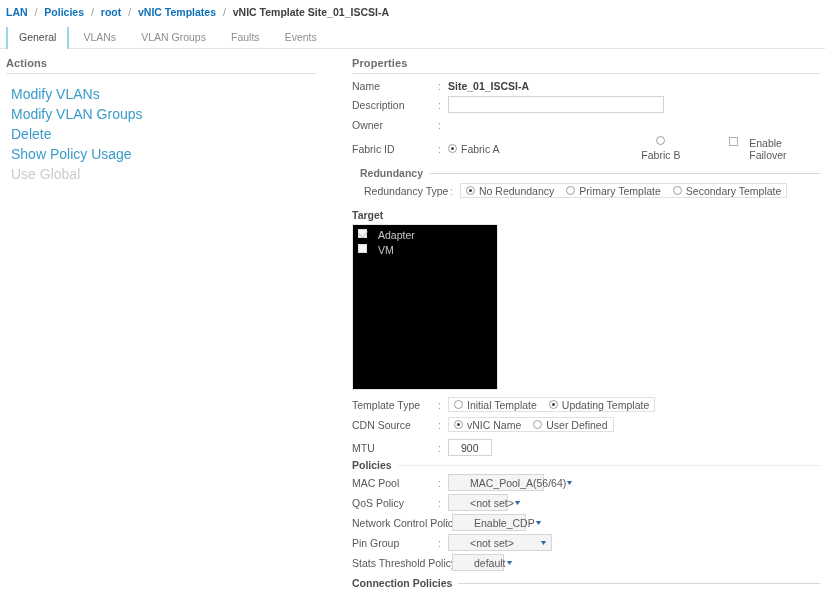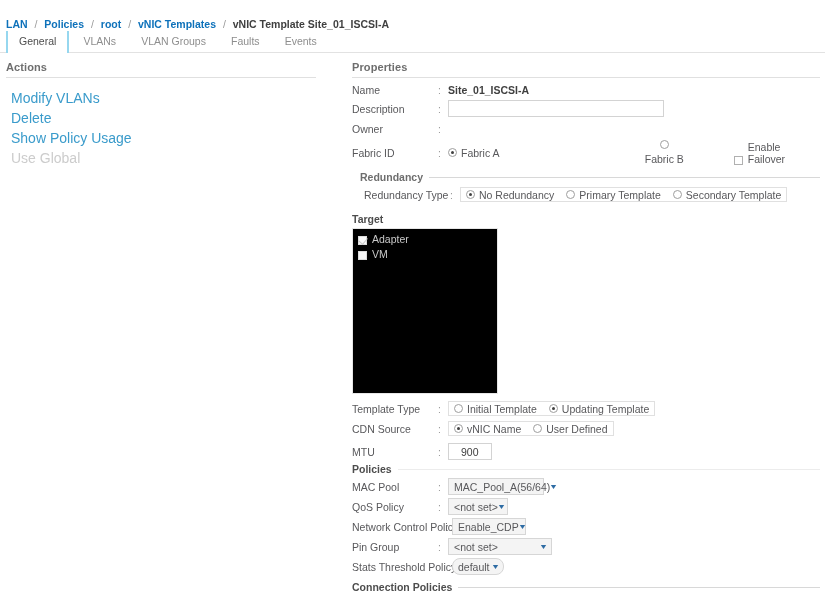--- a/index.html
+++ b/index.html
@@ -8,34 +8,34 @@
     background: #ffffff;
     font-family: "Liberation Sans", sans-serif;
     font-size: 11px;
     color: #58585b;
     overflow: hidden;
   }
   * { box-sizing: border-box; }
 
   
   .breadcrumb {
-    padding: 17px 0 0 6px;
+    padding: 5px 0 0 6px;
     font-size: 10.5px;
     font-weight: bold;
     white-space: nowrap;
     line-height: 14px;
   }
   .crumb-link { color: #0d71ba; }
   .crumb-sep  { color: #9a9a9a; font-weight: normal; padding: 0 4px; }
   .crumb-current { color: #404040; }
 
   
   .tabbar {
     position: relative;
-    margin-top: 0;
+    margin-top: 8px;
     height: 22px;
     padding-left: 6px;
     white-space: nowrap;
   }
   .tabbar:after {
     content: "";
     position: absolute;
     left: 0; right: 0; bottom: 0;
     height: 1px;
     background: #e2e2e2;
@@ -189,21 +189,21 @@
   .cb.dim { border-color: #dcdcdc; background: #f7f7f7; }
   .cb.on:after {
     content: "";
     position: absolute;
     left: 1px; top: -1px;
     width: 5px; height: 7px;
     border-right: 1.5px solid #c8c8c8;
     border-bottom: 1.5px solid #c8c8c8;
     transform: rotate(40deg);
   }
-  .cb-row { display: inline-flex; align-items: flex-end; gap: 5px; }
+  .cb-row { display: inline-flex; align-items: flex-start; gap: 11px; }
   .cb-lbl { font-size: 10.5px; color: #58585b; }
   .cb-lbl.dim { color: #c8c8c8; }
 
   
   .radio-box {
     border: 1px solid #e0e0e0;
     background: #fff;
     padding: 1px 5px;
     display: inline-flex;
     align-items: center;
@@ -223,36 +223,36 @@
 
   
   .dd {
     border: 1px solid #d6d6d6;
     background: #f4f4f4;
     height: 17px;
     display: inline-flex;
     align-items: center;
     justify-content: space-between;
     gap: 0;
-    padding: 0 4px 0 5px;
+    padding: 0 4px 0 21px;
     font-size: 10.5px;
     color: #58585b;
     white-space: nowrap;
   }
   .dd .caret {
     font-size: 7px;
     color: #2e6ca4;
     line-height: 1;
     transform: scaleX(1.3);
   }
   .dd.w-mac   { width: 96px; }
   .dd.w-qos   { width: 60px; }
   .dd.w-ncp   { width: 74px; text-align: right; }
   .dd.w-pin   { width: 104px; }
-  .dd.w-stats { width: 52px; border-radius: 8px; }
+  .dd.w-stats { width: 52px; }
 
   .mt6  { margin-top: 6px; }
   .mt8  { margin-top: 3px; }
   .mt10 { margin-top: 10px; }
   .mt3  { margin-top: 3px; }
 </style>
 </head>
 <body>
 
 <div class="breadcrumb">
@@ -274,20 +274,21 @@
   <span class="tab">Faults</span>
   <span class="tab">Events</span>
 </div>
 
 <div class="content">
 
   <div class="actions">
     <div class="sec-head">Actions</div>
     <div class="action-list">
       <a class="action-item" href="#">Modify VLANs</a>
+      <a class="action-item" href="#">Modify VLAN Groups</a>
       <a class="action-item" href="#">Delete</a>
       <a class="action-item" href="#">Show Policy Usage</a>
       <span class="action-item disabled">Use Global</span>
     </div>
   </div>
 
   <div class="props">
 
     <div class="sec-head">Properties</div>
 

